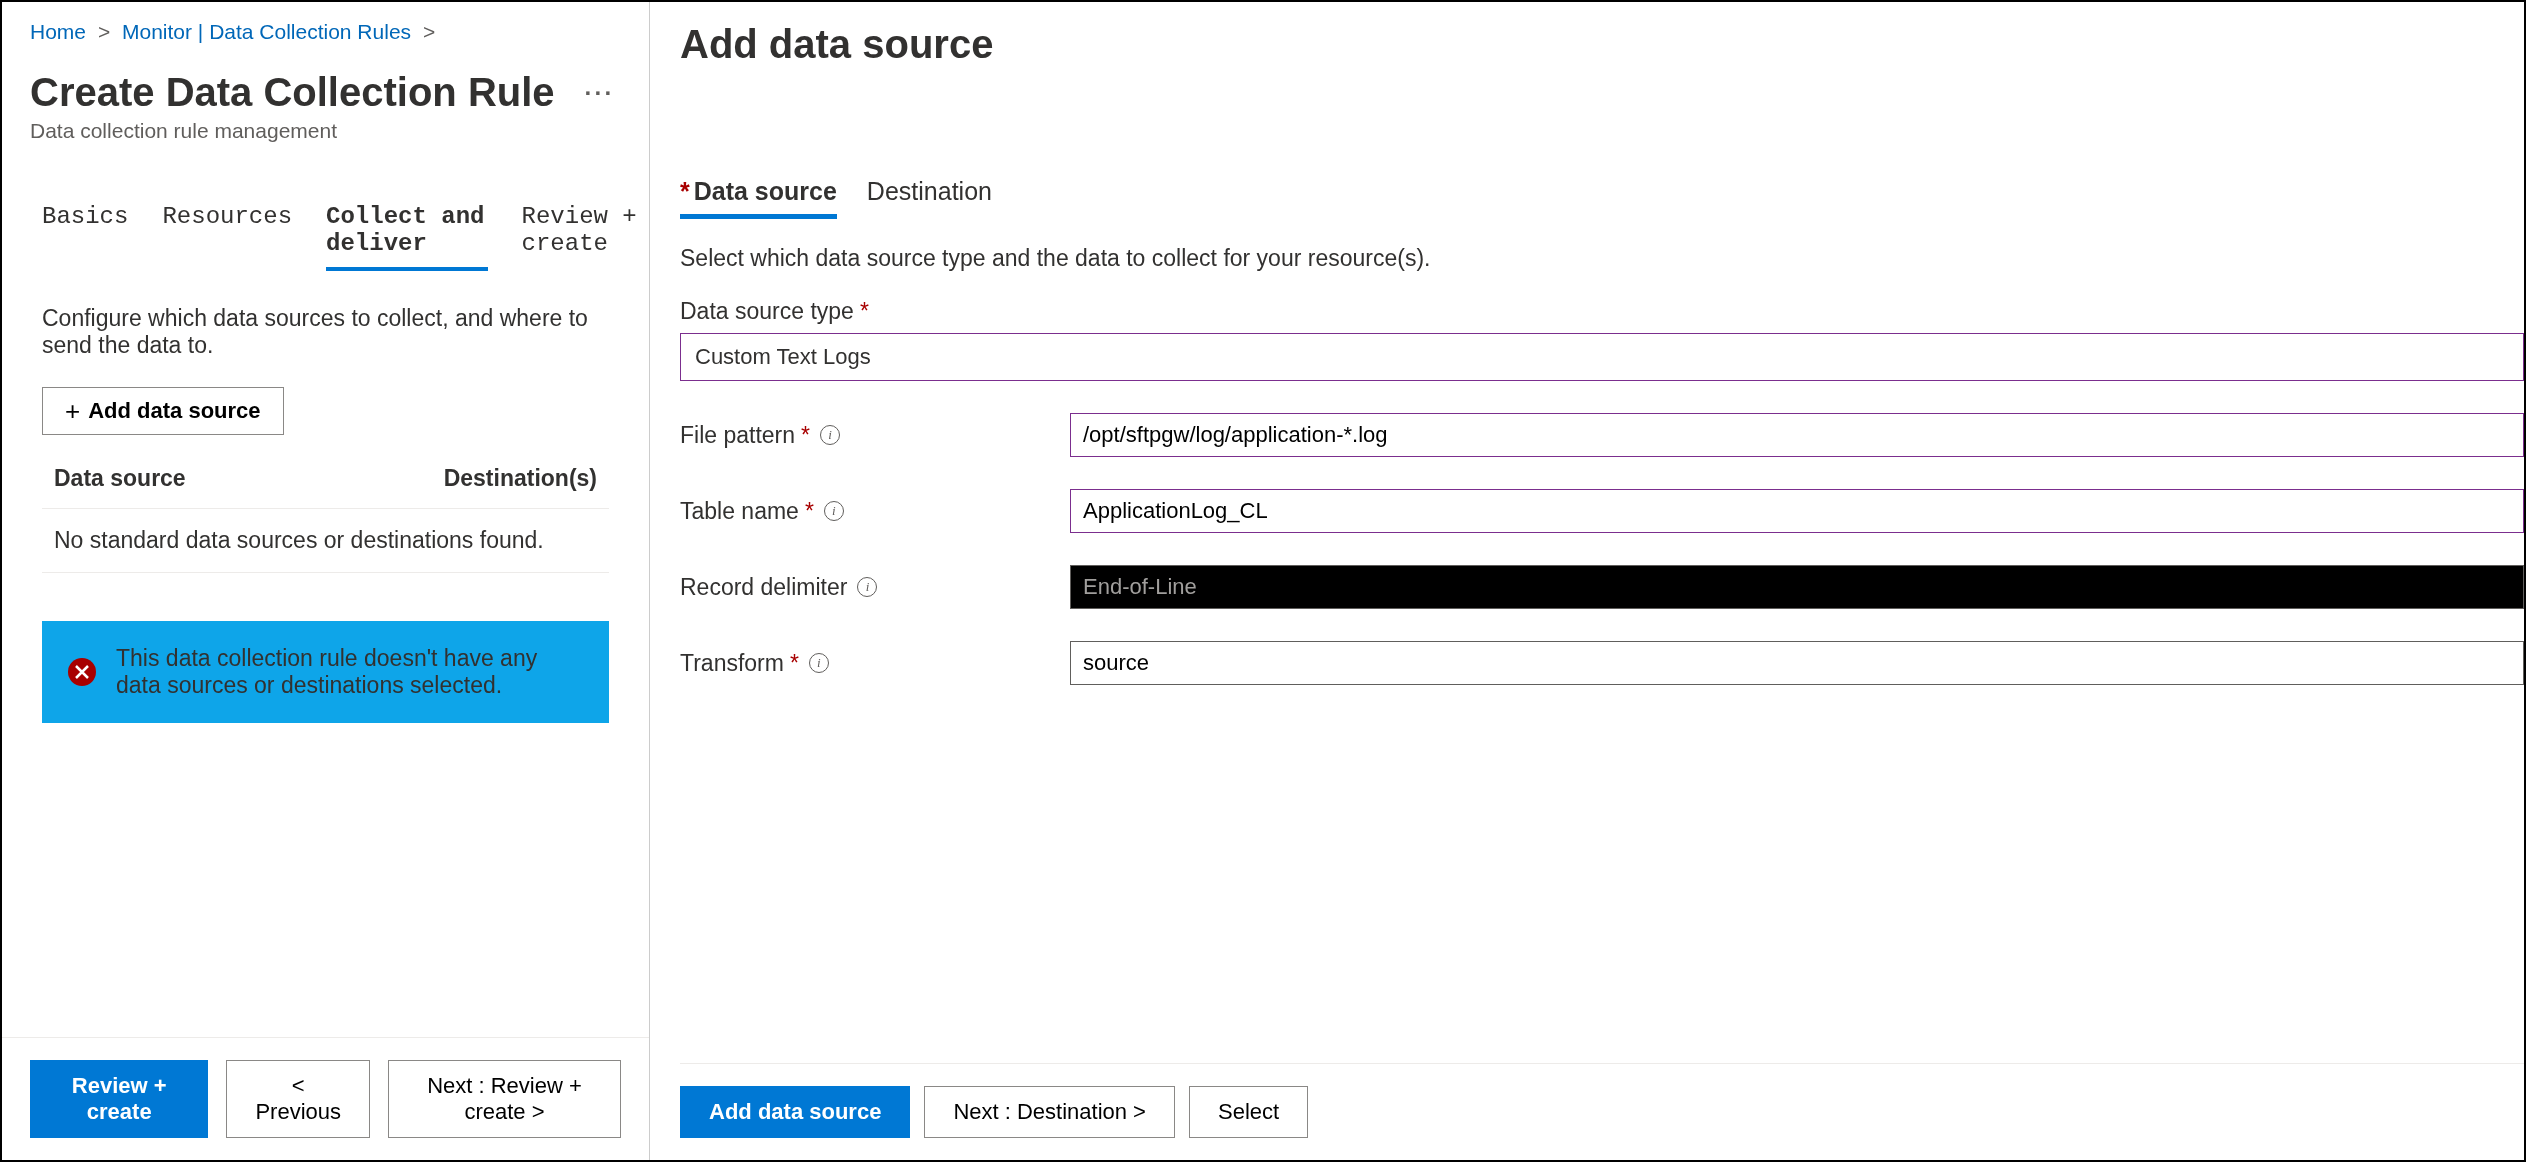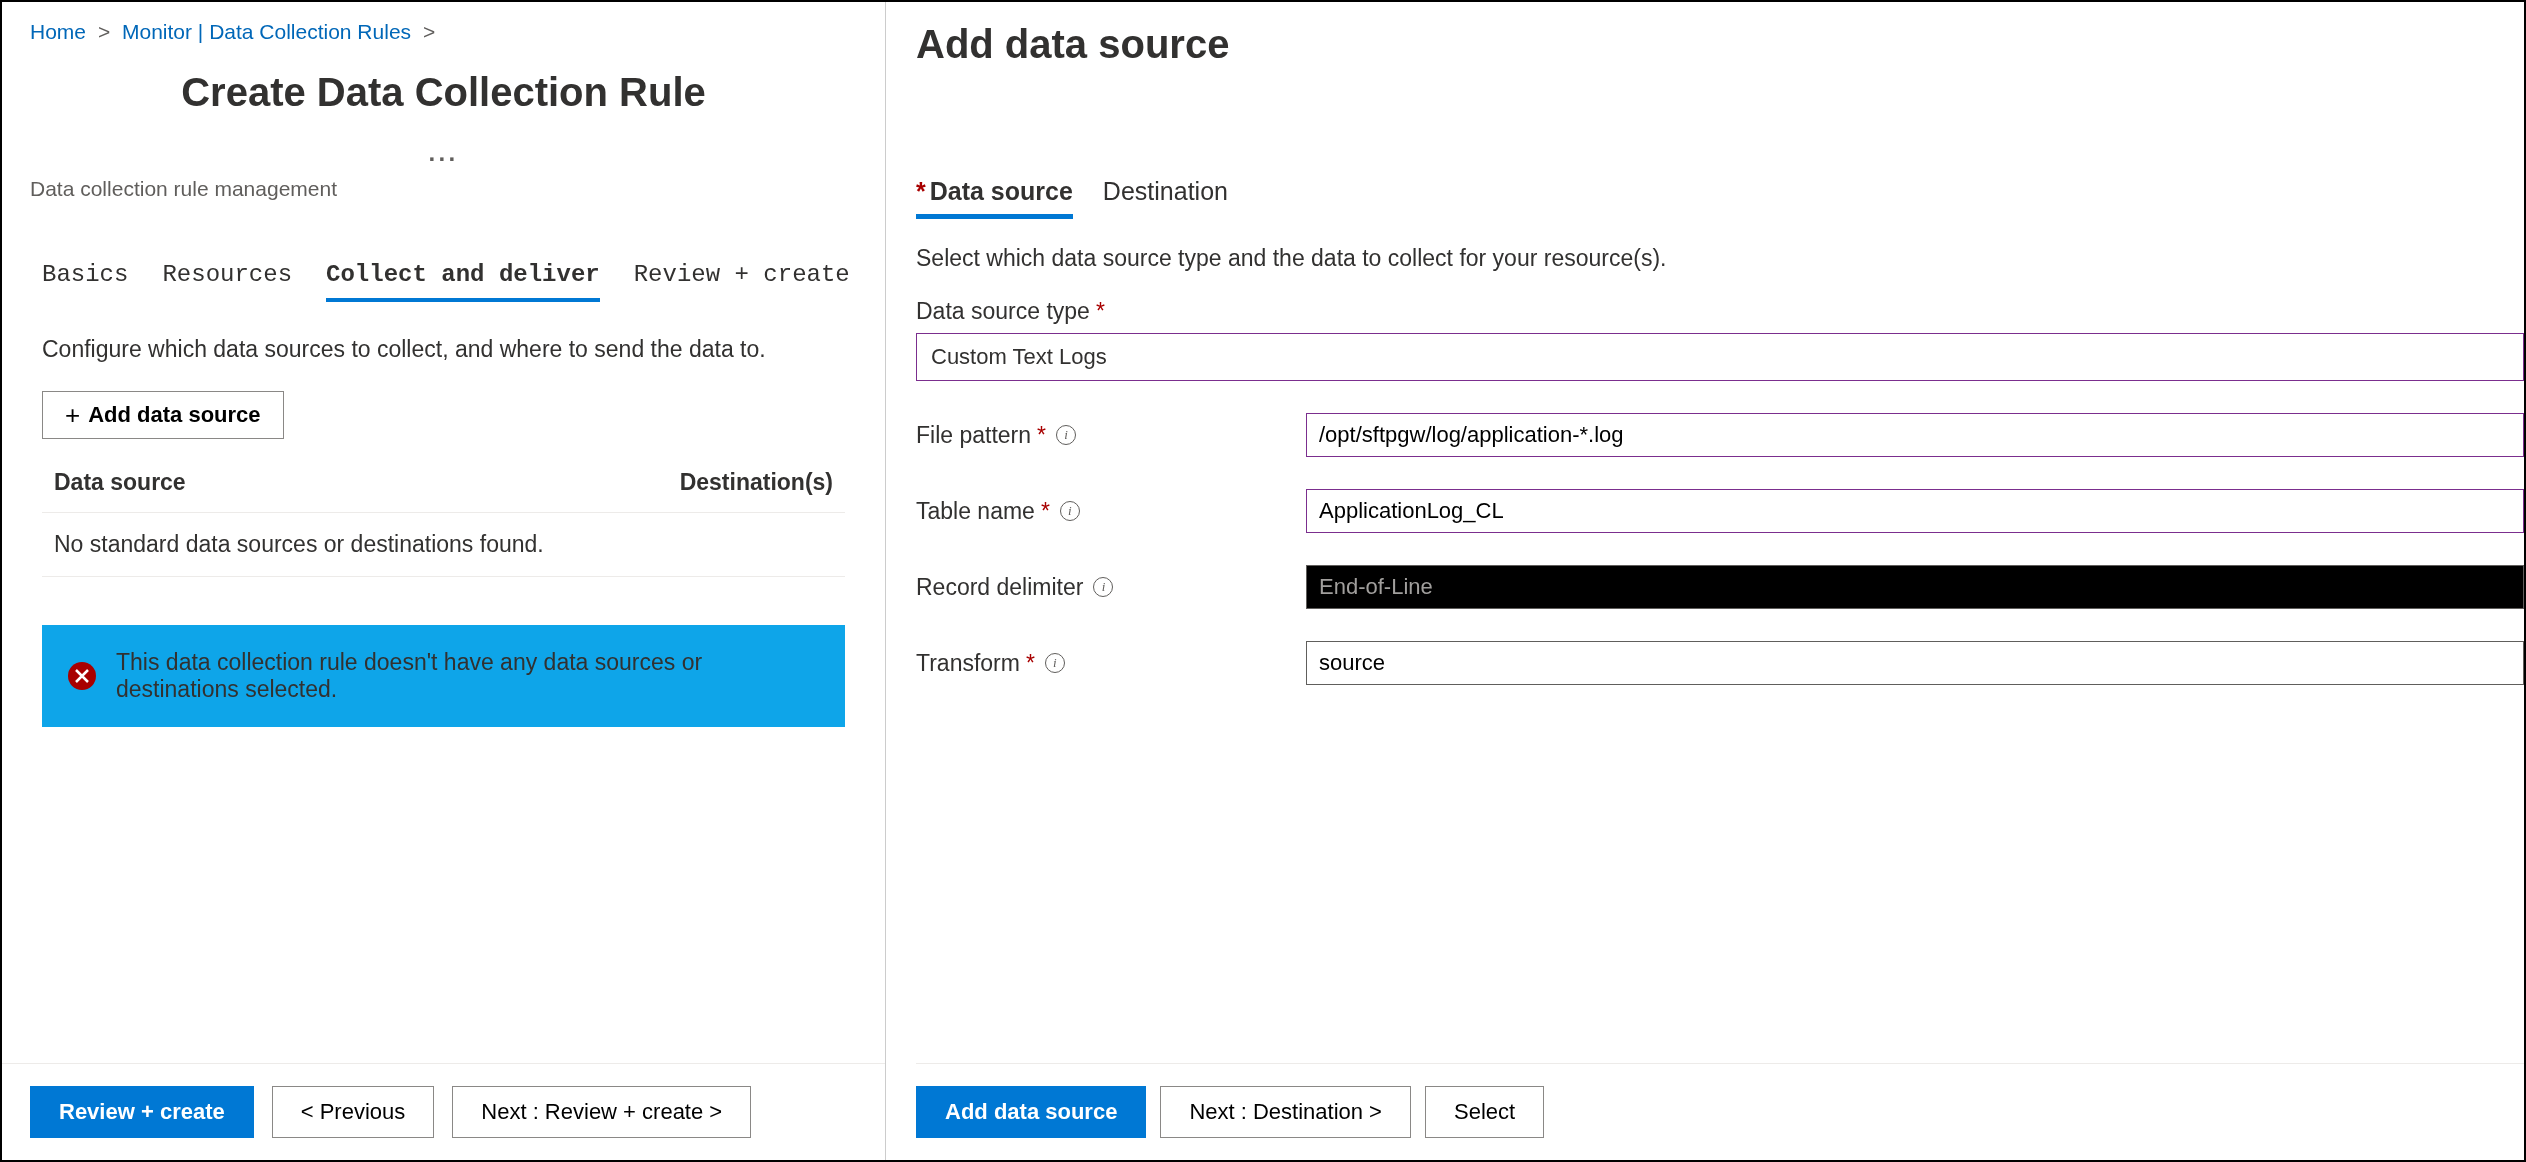--- a/index.html
+++ b/index.html
@@ -9,21 +9,21 @@
   font-size: 20px;
   color: #323130;
   border: 2px solid #000;
   height: 1162px;
   width: 2526px;
   display: flex;
   background: #fff;
 }
 a { color: #0067b8; text-decoration: none; }
 .left-pane {
-  width: 884px;
+  width: 648px;
   border-right: 1px solid #ccc;
   display: flex;
   flex-direction: column;
   position: relative;
   justify-content: space-between;
 }
 .right-pane {
   flex: 1;
   display: flex;
   flex-direction: column;
@@ -36,21 +36,20 @@
 }
 .breadcrumb .sep { color: #605e5c; margin: 0 6px; }
 .page-title {
   font-size: 40px;
   font-weight: 600;
   margin: 26px 0 0 0;
   padding: 0 28px;
   display: flex;
   align-items: center;
   gap: 30px;
-  flex-direction: column;
 }
 .ellipsis { font-size: 24px; color: #605e5c; letter-spacing: 2px; }
 .page-subtitle {
   padding: 4px 28px 0 28px;
   font-size: 21px;
   color: #605e5c;
 }
 .tabs {
   display: flex;
   gap: 34px;

